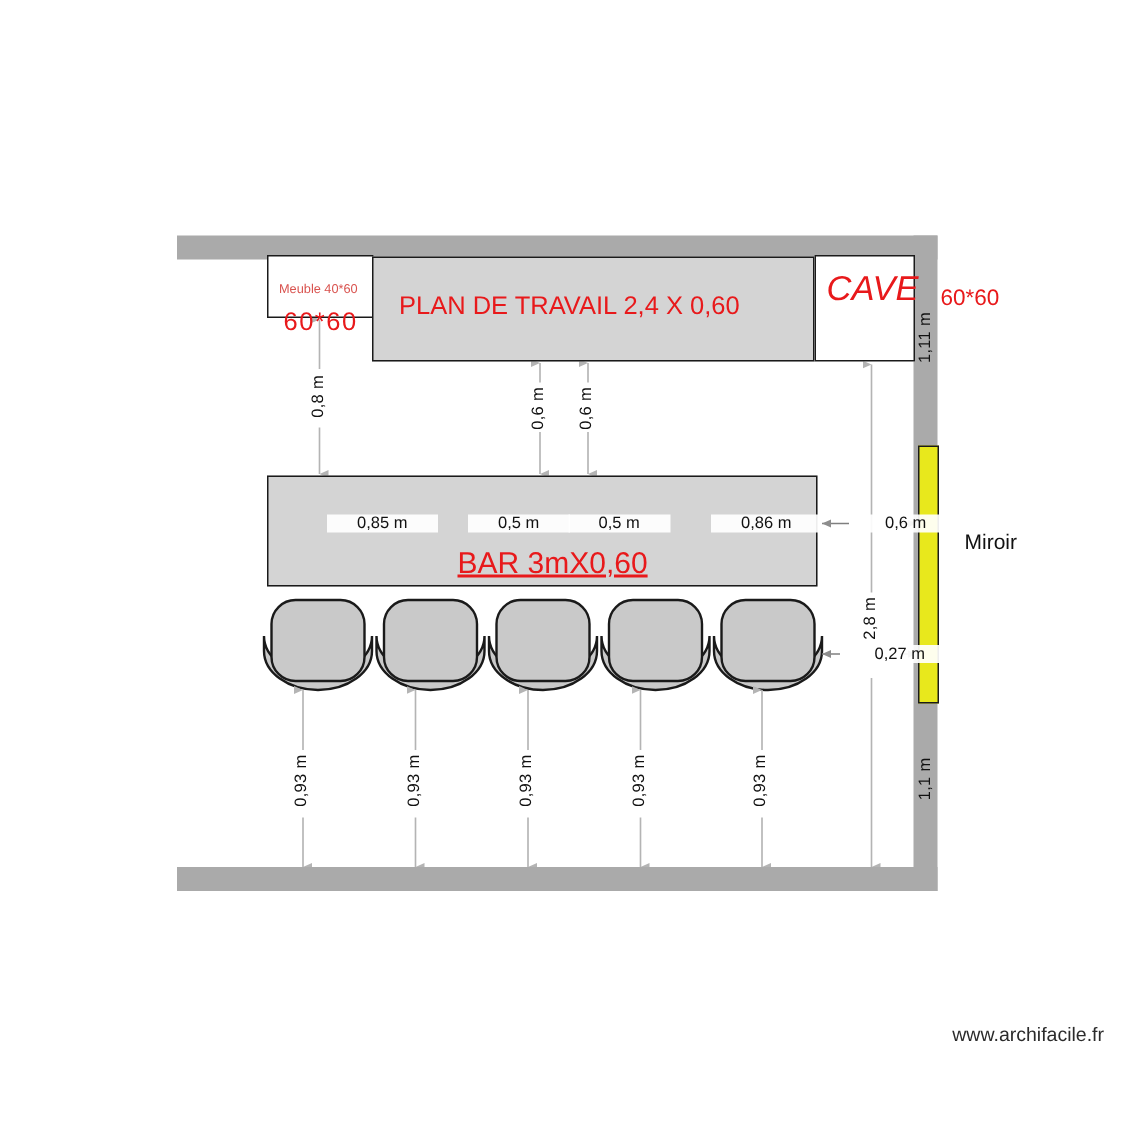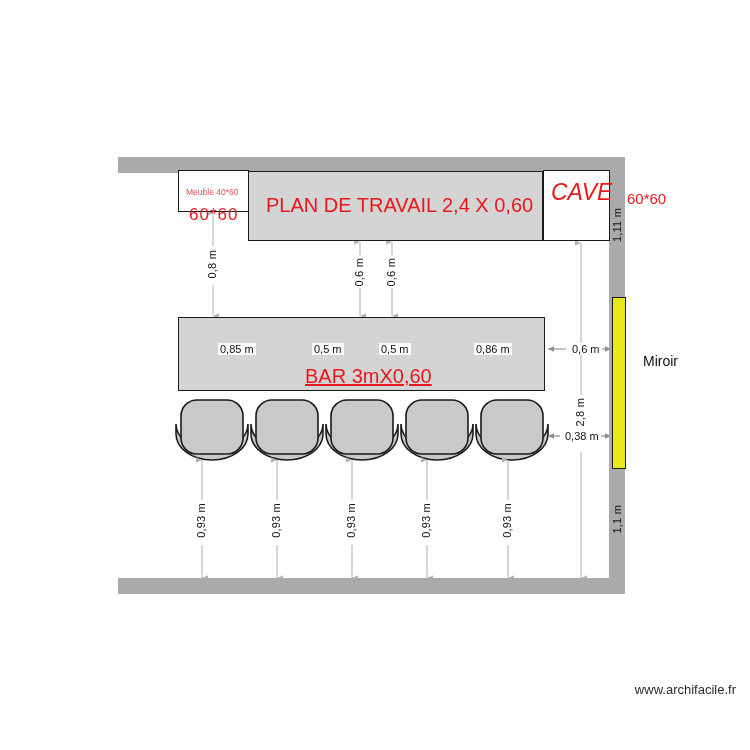--- a/index.html
+++ b/index.html
@@ -81,21 +81,21 @@
     text-align: right;
   }
   #meuble-clip-label {
     left: 189px; top: 205px;
     font-size: 17px;
     color: #e8191b;
     letter-spacing: 1px;
   }
   #plan-travail-label {
     left: 266px; top: 194px;
-    font-size: 20px;
+    font-size: 17px;
   }
   #cave-label {
     left: 551px; top: 179px;
     font-size: 23px;
     font-style: italic;
   }
   #cave-size-label {
     left: 627px; top: 190px;
     font-size: 15px;
   }
@@ -110,21 +110,21 @@
     color: #111;
     margin-left: 39px;
   }
 
   
   .dim-h {
     position: absolute;
     font-size: 11px;
     color: #111;
     background: rgba(255,255,255,0.92);
-    padding: 0 2px;
+    padding: 0 20px;
     white-space: nowrap;
     font-family: "Liberation Sans", sans-serif;
   }
   .dim-h.bold { font-weight: normal; }
 
   .dim-v {
     position: absolute;
     font-size: 11px;
     color: #111;
     background: rgba(255,255,255,0.92);
@@ -282,21 +282,21 @@
 <div class="lbl-red" id="bar-label">BAR 3mX0,60</div>
 
 <div id="miroir-bar"></div>
 <div class="lbl-blk" id="miroir-label">Miroir</div>
 
 <div class="dim-h" style="left:218px; top:343px;">0,85 m</div>
 <div class="dim-h bold" style="left:312px; top:343px;">0,5 m</div>
 <div class="dim-h bold" style="left:379px; top:343px;">0,5 m</div>
 <div class="dim-h" style="left:474px; top:343px;">0,86 m</div>
 <div class="dim-h" style="left:570px; top:343px;">0,6 m</div>
-<div class="dim-h" style="left:563px; top:430px;">0,38 m</div>
+<div class="dim-h" style="left:563px; top:430px;">0,27 m</div>
 
 <div class="dim-v" style="left:206px; top:250px;">0,8 m</div>
 <div class="dim-v" style="left:353px; top:258px;">0,6 m</div>
 <div class="dim-v" style="left:385px; top:258px;">0,6 m</div>
 
 <div class="dim-v" style="left:611px; top:208px; background:transparent;">1,11 m</div>
 <div class="dim-v" style="left:611px; top:505px; background:transparent;">1,1 m</div>
 
 <div class="dim-v" style="left:574px; top:398px;">2,8 m</div>
 

